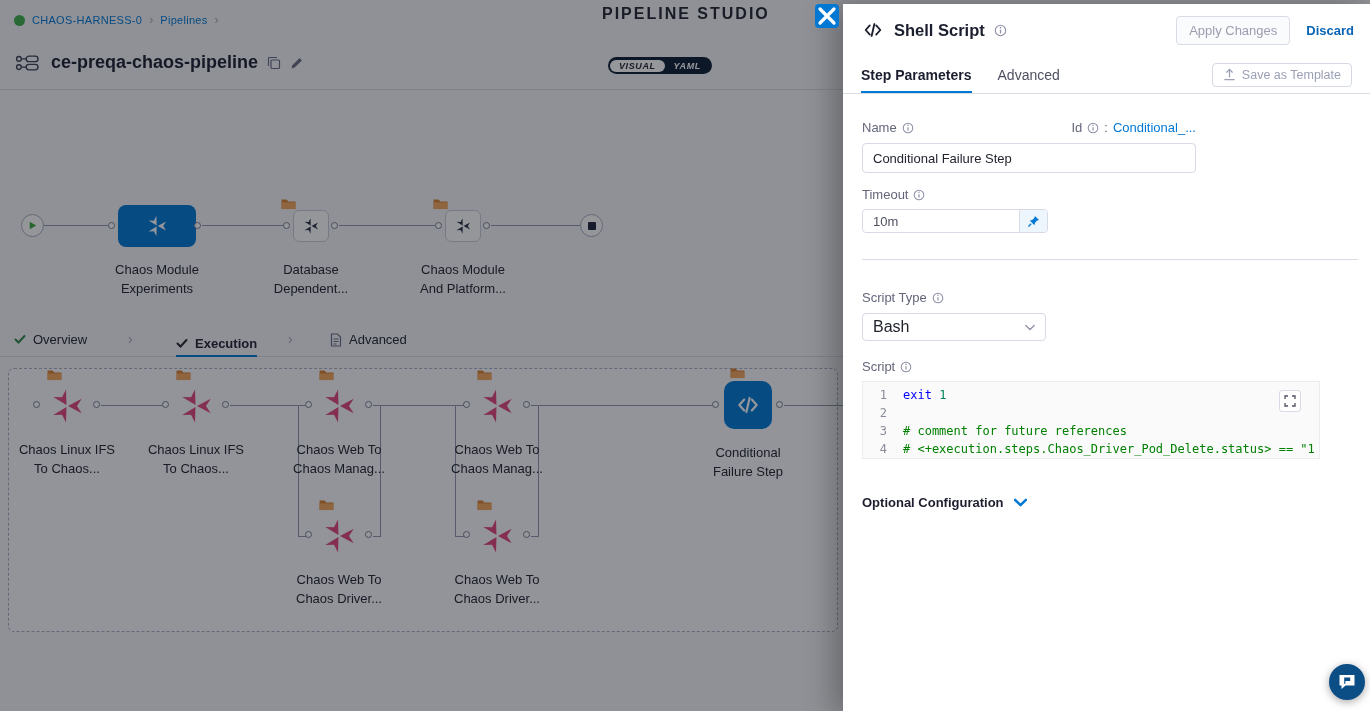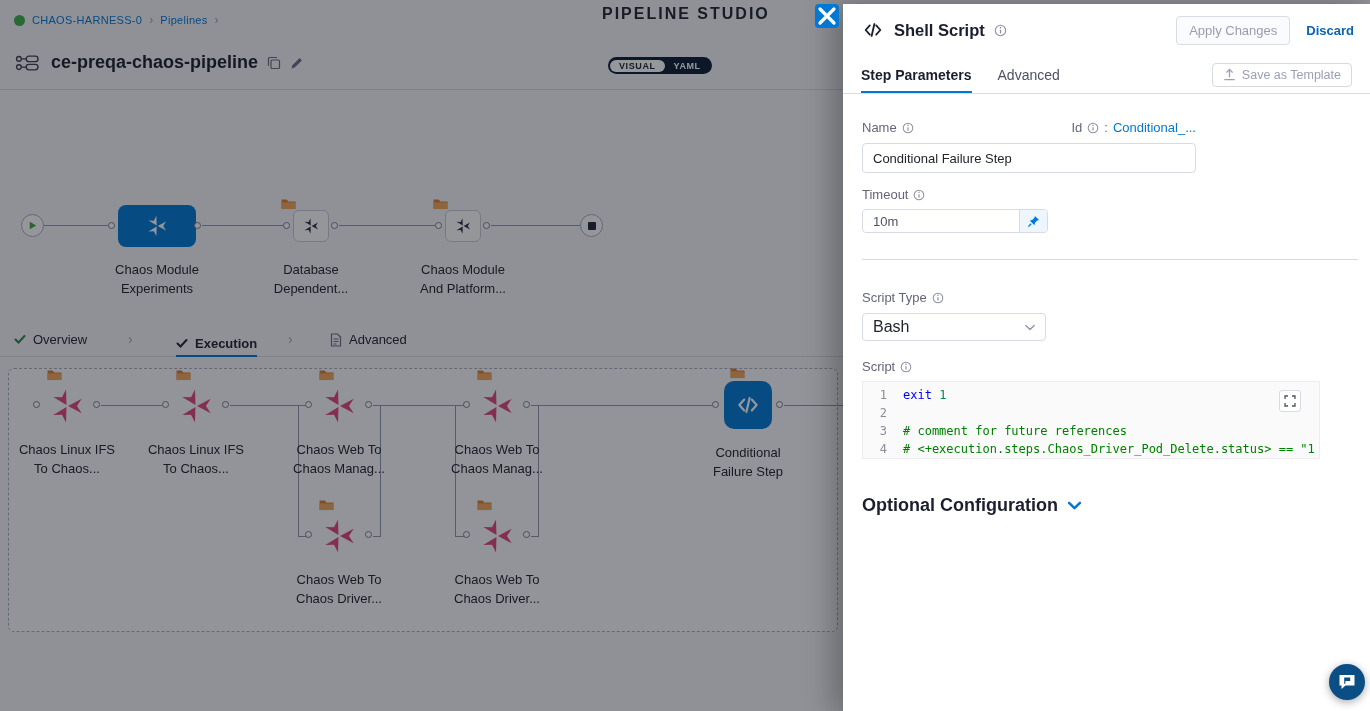--- a/index.html
+++ b/index.html
@@ -13,21 +13,21 @@
   .breadcrumb{ position:absolute; left:14px; top:13px; display:flex; align-items:center; gap:7px; font-size:11px; }
   .proj-dot{ width:11px; height:11px; border-radius:50%; background:#3fae4a; }
   .crumb{ color:#0278d5; text-decoration:none; letter-spacing:.3px; }
   .crumb-sep{ color:#9fa3b5; font-size:12px; }
   .studio-header{ position:absolute; left:602px; top:5px; font-size:16px; font-weight:700; letter-spacing:2px; color:#23252f; }
   .title-row{ position:absolute; left:14px; top:52px; display:flex; align-items:center; gap:9px; color:#3c3f52; }
   .title-row h1{ font-size:18px; font-weight:700; color:#1b1e2e; }
   .hdiv{ position:absolute; left:0; top:89px; width:843px; height:1px; background:#d9dbe5; }
 
   .toggle{ position:absolute; left:608px; top:57px; height:17px; background:#0b1d33; border-radius:9px; display:flex; align-items:center; padding:2px; cursor:pointer; }
-  .tg{ font-size:9px; font-weight:700; letter-spacing:.6px; padding:1px 9px; border-radius:7px; }
+  .tg{ font-size:9px; font-weight:700; letter-spacing:.6px; padding:1px 9px; border-radius:7px;font-style:italic; }
   .tg.on{ background:#ffffff; color:#22252e; }
   .tg.off{ color:#ffffff; }
 
   
   .gline{ position:absolute; background:#8f97ab; }
   .dot{ position:absolute; width:7px; height:7px; border:1px solid #757d92; border-radius:50%; background:#fff; z-index:2; }
   .play-circle{ position:absolute; left:21px; top:214px; width:23px; height:23px; border:1.5px solid #a6abc0; border-radius:50%; background:rgba(255,255,255,.85); display:flex; align-items:center; justify-content:center; }
   .end-circle{ position:absolute; left:580px; top:214px; width:23px; height:23px; border:1.5px solid #a6abc0; border-radius:50%; background:rgba(255,255,255,.85); display:flex; align-items:center; justify-content:center; }
   .stop-sq{ width:8px; height:8px; background:#22243a; border-radius:1px; }
   .snode-main{ position:absolute; left:118px; top:205px; width:78px; height:42px; background:#0278d5; border-radius:8px; display:flex; align-items:center; justify-content:center; z-index:2; }
@@ -73,21 +73,21 @@
   .pin-box{ width:28px; display:flex; align-items:center; justify-content:center; background:#eef6fd; border-left:1px solid #d8dae6; cursor:pointer; }
   .p-body hr{ border:none; border-top:1px solid #d9dbe5; margin:26px 0 0 0; }
   .mt30{ margin-top:30px; } .mt14{ margin-top:14px; } .mt18{ margin-top:18px; }
   .select{ margin-top:8px; width:184px; height:28px; border:1px solid #d8dae6; border-radius:4px; display:flex; align-items:center; justify-content:space-between; padding:0 10px; font-size:16px; color:#22252e; cursor:pointer; background:#fff; }
   .editor{ margin-top:7px; width:458px; height:78px; background:#fafafa; border:1px solid #ececf1; position:relative; padding-top:4px; font-family:"DejaVu Sans Mono",monospace; overflow:hidden; }
   .code-line{ display:flex; height:18px; line-height:18px; white-space:pre; overflow:hidden; }
   .code-line .ln{ width:40px; flex:none; text-align:right; padding-right:16px; color:#8a8d99; font-size:12px; }
   .code-line .code{ font-size:12px; color:#1b1e2e; }
   .kw{ color:#0000ff; } .num{ color:#098658; } .comment{ color:#008000; }
   .expand{ position:absolute; top:8px; right:18px; width:22px; height:22px; background:#fff; border:1px solid #d8dae6; border-radius:3px; display:flex; align-items:center; justify-content:center; color:#4f5162; cursor:pointer; }
-  .opt-row{ margin-top:36px; display:flex; align-items:center; gap:10px; font-size:18px; font-weight:700; color:#1d1f2e; cursor:pointer; }
+  .opt-row{ margin-top:36px; display:flex; align-items:center; gap:10px; font-size:13px; font-weight:700; color:#1d1f2e; cursor:pointer; }
   .chev-blue{ color:#0278d5; }
   .info-ic{ color:#8d90a5; cursor:pointer; }
 
   .fab{ position:absolute; left:1329px; top:664px; width:36px; height:36px; border-radius:50%; background:#0b4d85; border:none; display:flex; align-items:center; justify-content:center; cursor:pointer; z-index:80; box-shadow:0 2px 8px rgba(0,0,0,.35); }
 </style>
 </head>
 <body>
 
 <div class="left-app">
 

